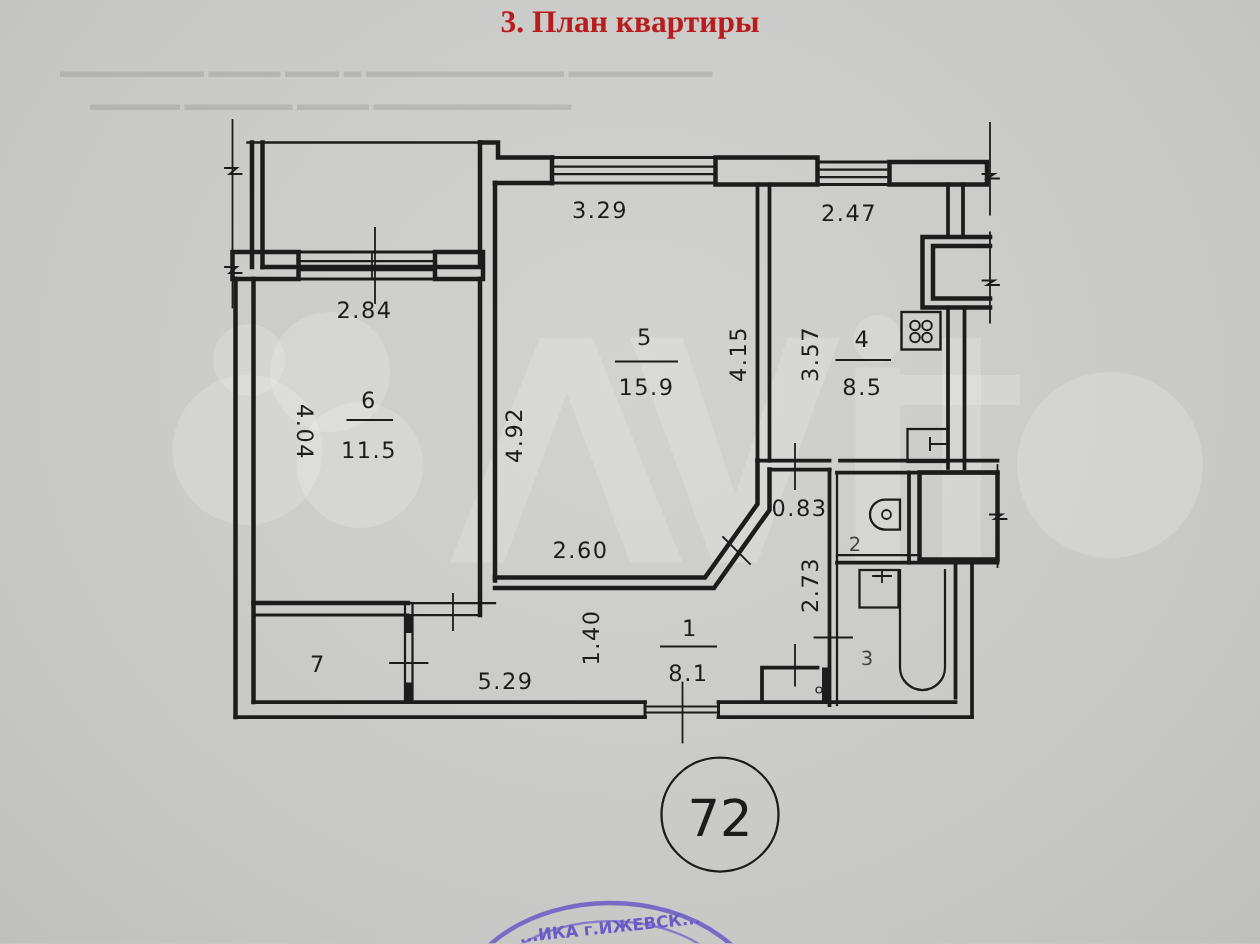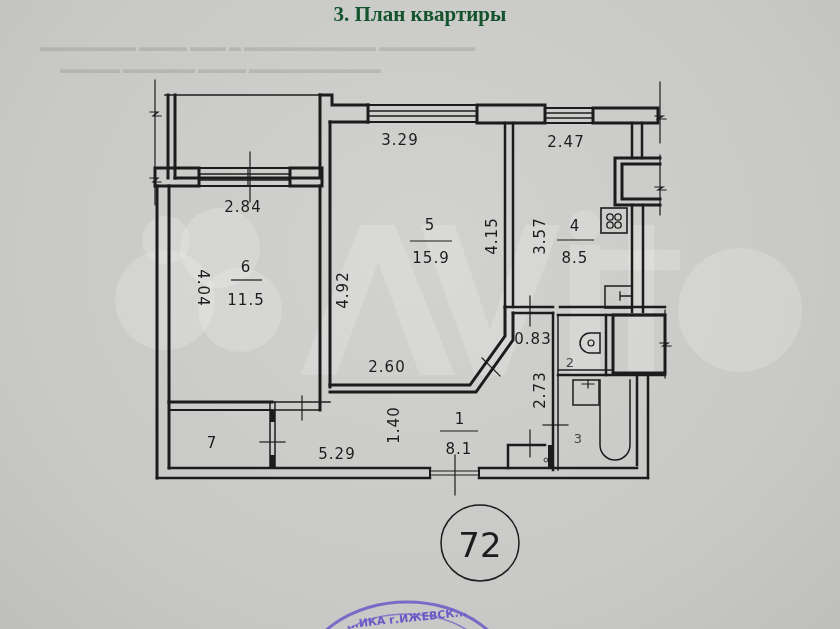--- a/index.html
+++ b/index.html
@@ -8,21 +8,21 @@
     background: #c9c9c7;
     position: relative;
     font-family: "DejaVu Sans", sans-serif;
   }
   .paper {
     position: absolute; left: 0; top: 0; width: 840px; height: 629px;
     background: radial-gradient(ellipse at 50% 40%, #d2d2d0 0%, #c8c8c6 70%, #bfbfbd 100%);
   }
   .title {
     position: absolute; top: 2px; left: 0; width: 840px; text-align: center;
-    font-family: "Liberation Serif", serif; font-weight: bold; font-size: 21px; color: #14532d;
+    font-family: "Liberation Serif", serif; font-weight: bold; font-size: 21px; color: #b91c1c;
   }
   .faint-text {
     position: absolute; font-family: "Liberation Serif", serif; font-size: 12px;
     color: rgba(90,90,90,0.18); white-space: nowrap;
   }
   svg.plan { position: absolute; left: 0; top: 0; }
   .lbl { font-family: "DejaVu Sans", sans-serif; fill: #1c1c1c; font-size: 15px; letter-spacing: 1px; }
   .lbl-sm { font-family: "DejaVu Sans", sans-serif; fill: #444; font-size: 13px; }
   .stamp-text { font-family: "DejaVu Sans", sans-serif; fill: #6a5ac8; font-size: 11px; font-weight: bold; }
   .watermark { fill: rgba(255,255,255,0.18); }

